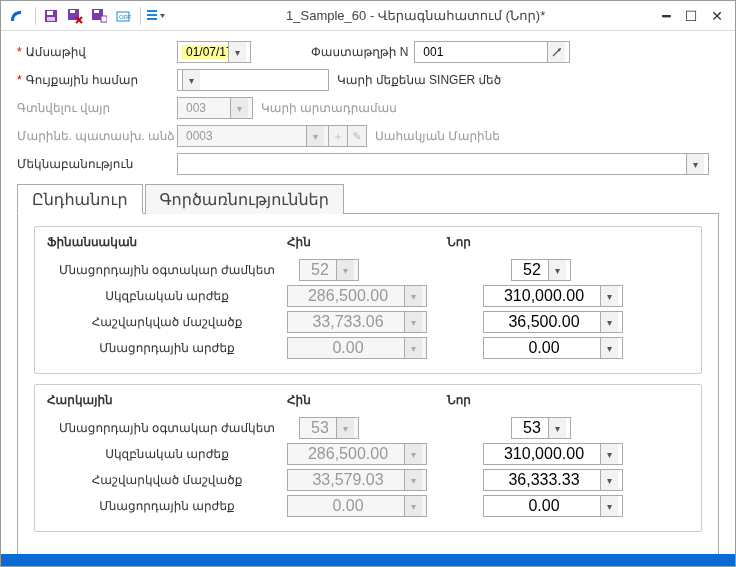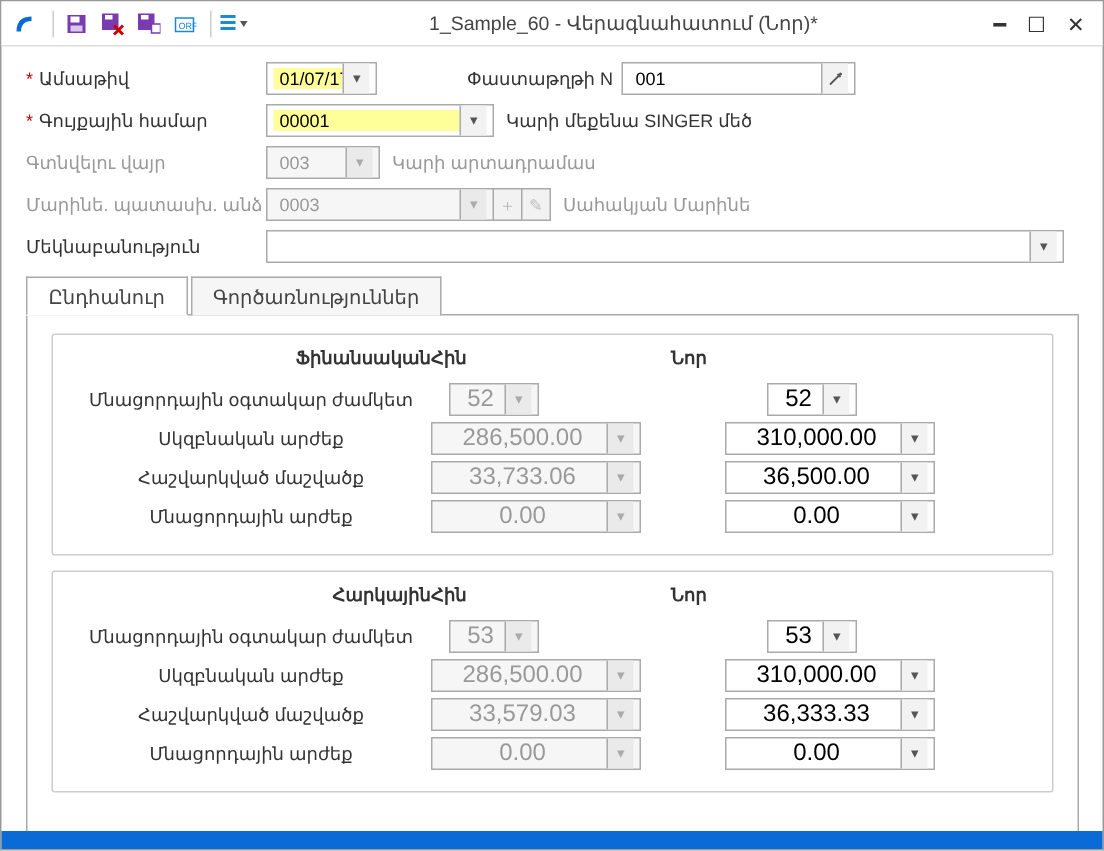--- a/index.html
+++ b/index.html
@@ -32,26 +32,26 @@
   .combo.disabled { background:#f6f6f6; }
   .combo.disabled .combo-val { color:#999; }
   .combo.disabled .combo-btn { background:#eaeaea; color:#aaa;}
   .side-text { margin-left: 8px; color: #333; font-size:12px;}
   .side-text.disabled { color:#999; }
   .icon-btn { width:20px; height:22px; border:1px solid #aaa; background:#f2f2f2; display:inline-flex; align-items:center; justify-content:center; margin-left:-1px; color:#888; font-size:11px;}
   .icon-btn.disabled{ color:#bbb; }
   .wide-combo { width: 532px; }
   .tabs { margin-top: 8px; }
   .tab-header { display: flex; border-bottom: 1px solid #aaa; }
-  .tab { padding: 5px 14px 4px 14px; border: 1px solid #aaa; border-bottom: none; background:#f6f6f6; margin-right:2px; cursor:pointer; font-size:13px; color:#444; position:relative; top:1px;}
+  .tab { padding: 5px 14px 4px 14px; border: 1px solid #aaa; border-bottom: none; background:#f6f6f6; margin-right:2px; cursor:pointer; font-size:16px; color:#444; position:relative; top:1px;}
   .tab.active { background:#fff; border-bottom: 1px solid #fff;}
   .tab-body { border: 1px solid #aaa; border-top:none; padding: 12px 16px 16px 16px; }
   .group { border: 1px solid #ccc; padding: 8px 12px 10px 12px; margin-bottom: 10px; border-radius:2px;}
   .group-header { display: flex; font-weight: bold; color:#333; margin-bottom: 10px; font-size:12px;}
-  .col-label { width: 240px; text-align: right; }
+  .col-label { width: 240px; }
   .col-old { width: 160px; }
   .col-new { width: 160px; }
   .data-row { display: flex; align-items: center; margin-bottom: 4px; }
   .data-row .rlbl { width: 240px; color:#333; font-size:12px;text-align:center;}
   .num-combo { width: 140px; }
   .num-combo.short { width: 60px; margin-left:12px;}
   .num-combo.short2 { width: 60px; margin-left:20px;}
   .num-combo .combo-val { text-align: center; padding-right:4px; font-size:16px;}
   .gap-col { width: 56px; }
   .bottom-strip { height: 12px; background: #0a6ad6; }
@@ -137,21 +137,20 @@
         </span>
       </div>
     </div>
 
     <div class="form-row">
       <span class="lbl">
           <span class="req">*</span>
           <span>Գույքային համար</span>
         </span>
       <div class="combo yellow" style="width:152px;">
-        <span class="combo-val">00001</span>
         <span class="combo-btn">▾</span>
       </div>
       <span class="side-text">Կարի մեքենա SINGER մեծ</span>
     </div>
 
     <div class="form-row">
       <span class="lbl disabled">Գտնվելու վայր</span>
       <div class="combo disabled" style="width:76px;">
         <span class="combo-val">003</span>
         <span class="combo-btn">▾</span>

